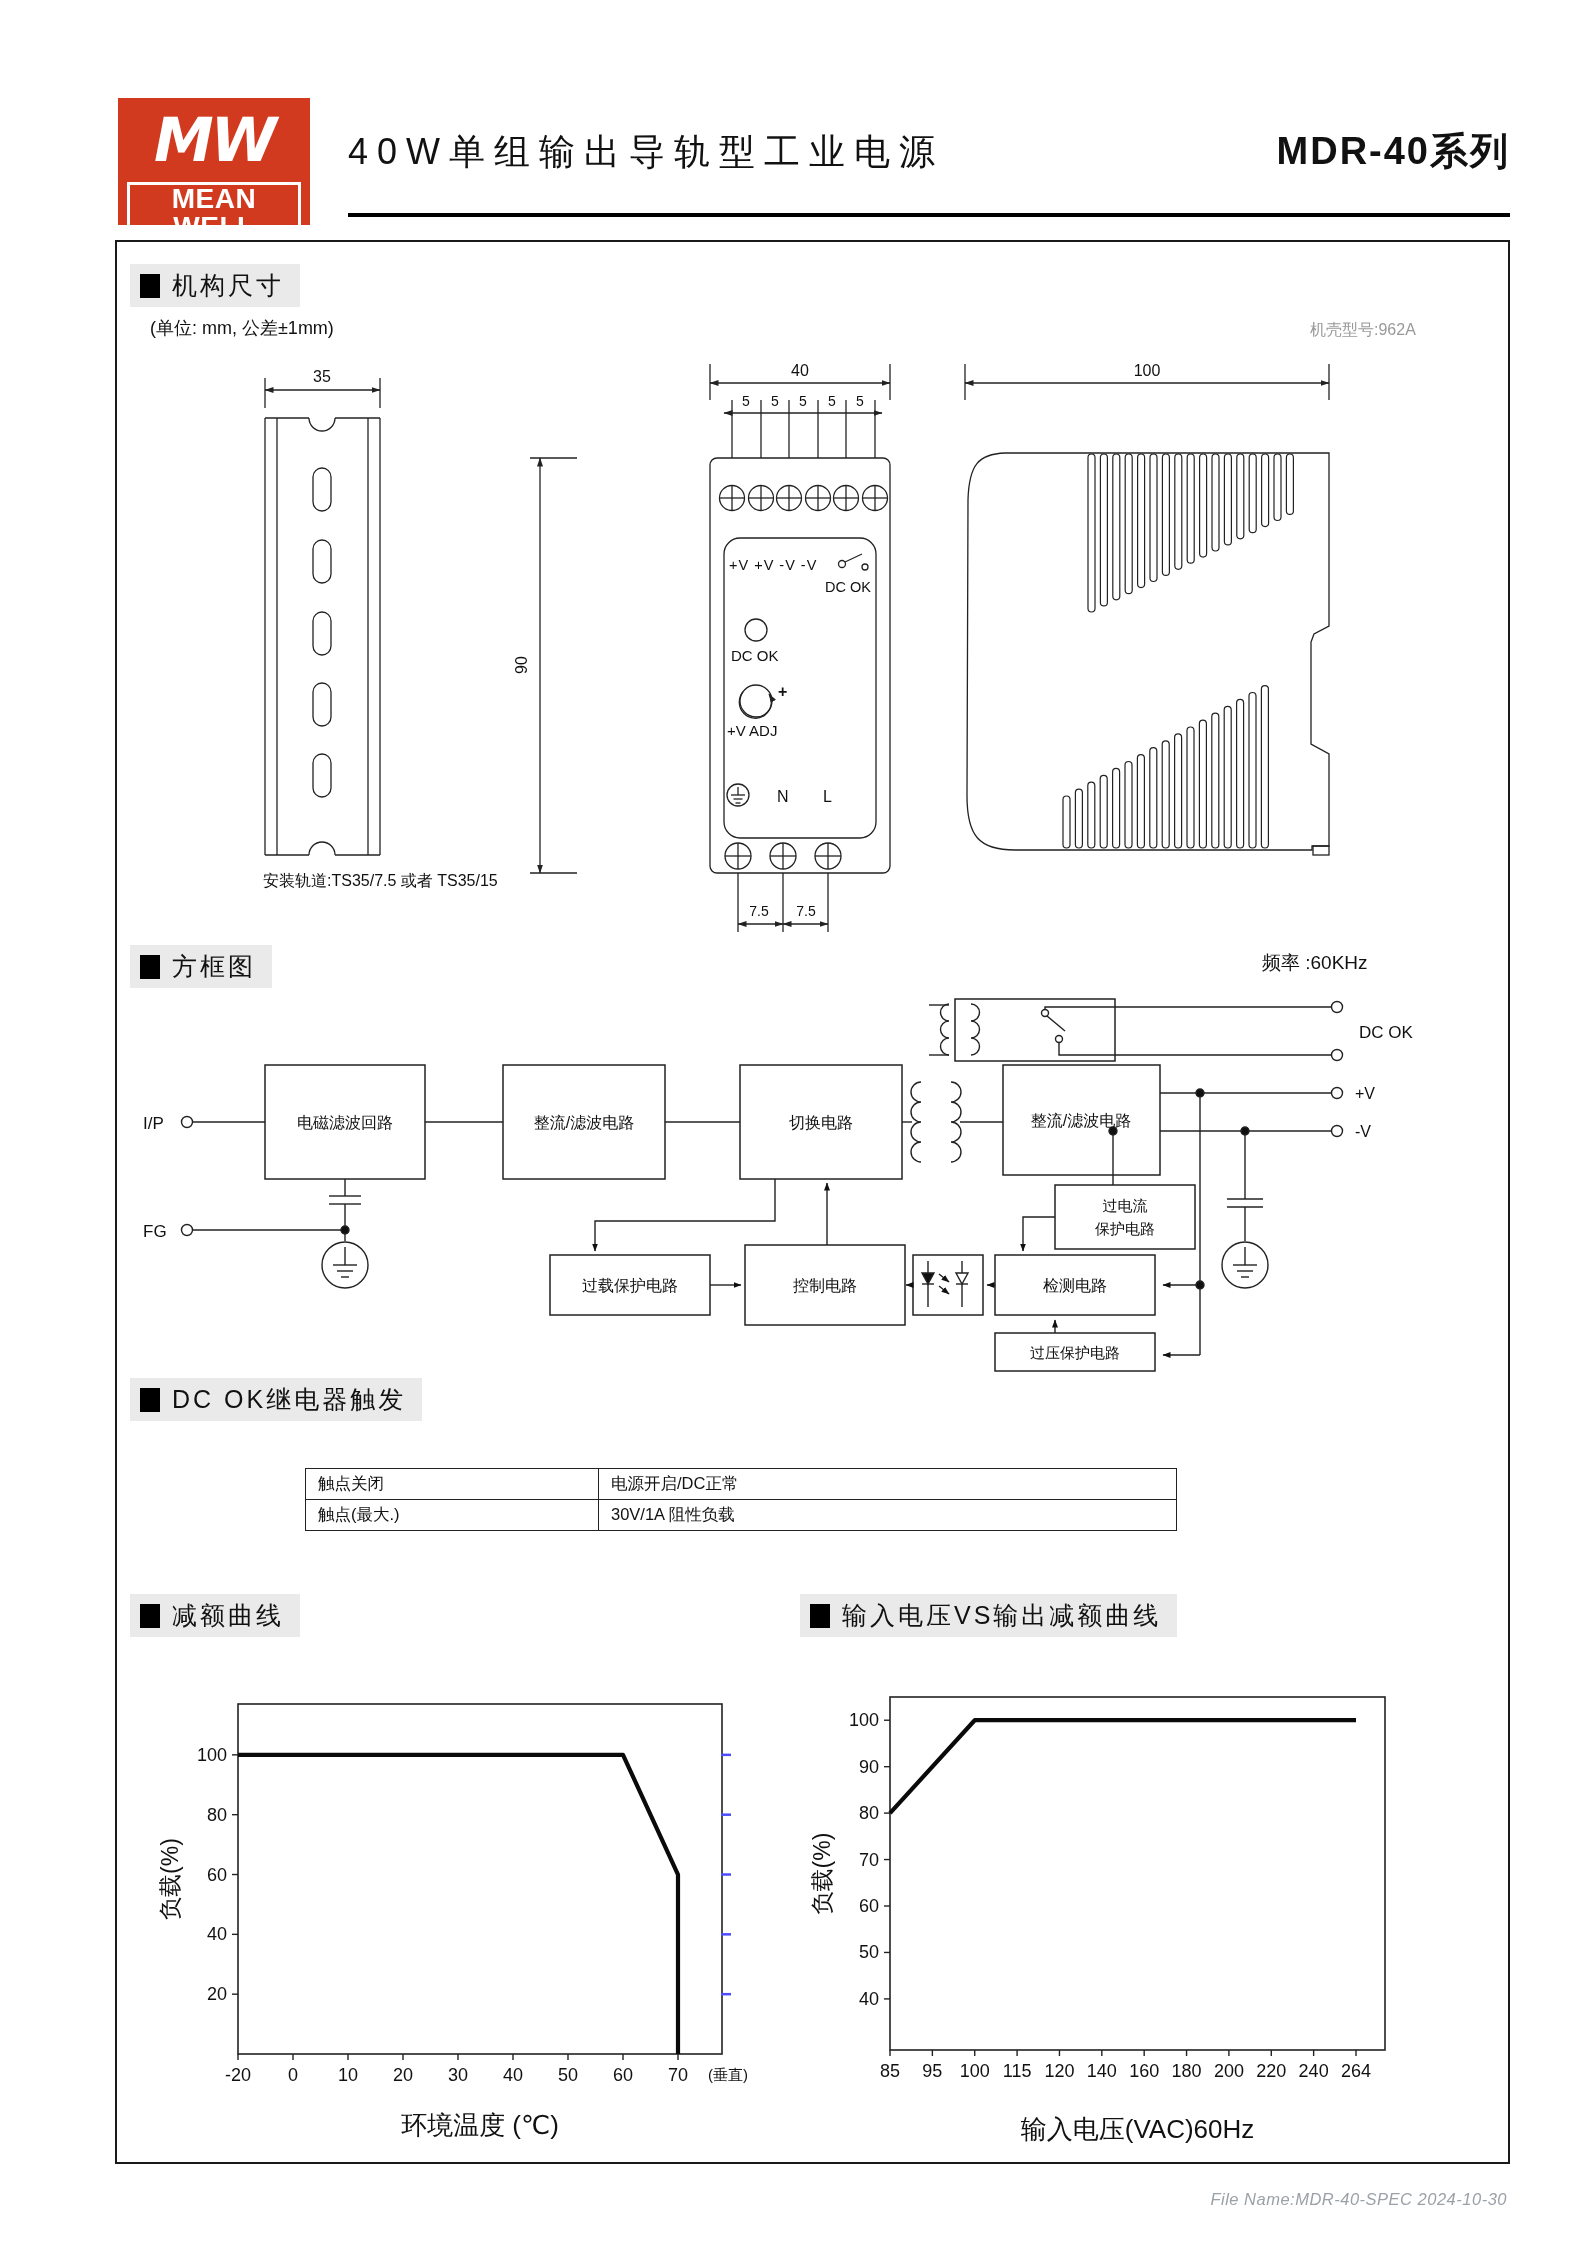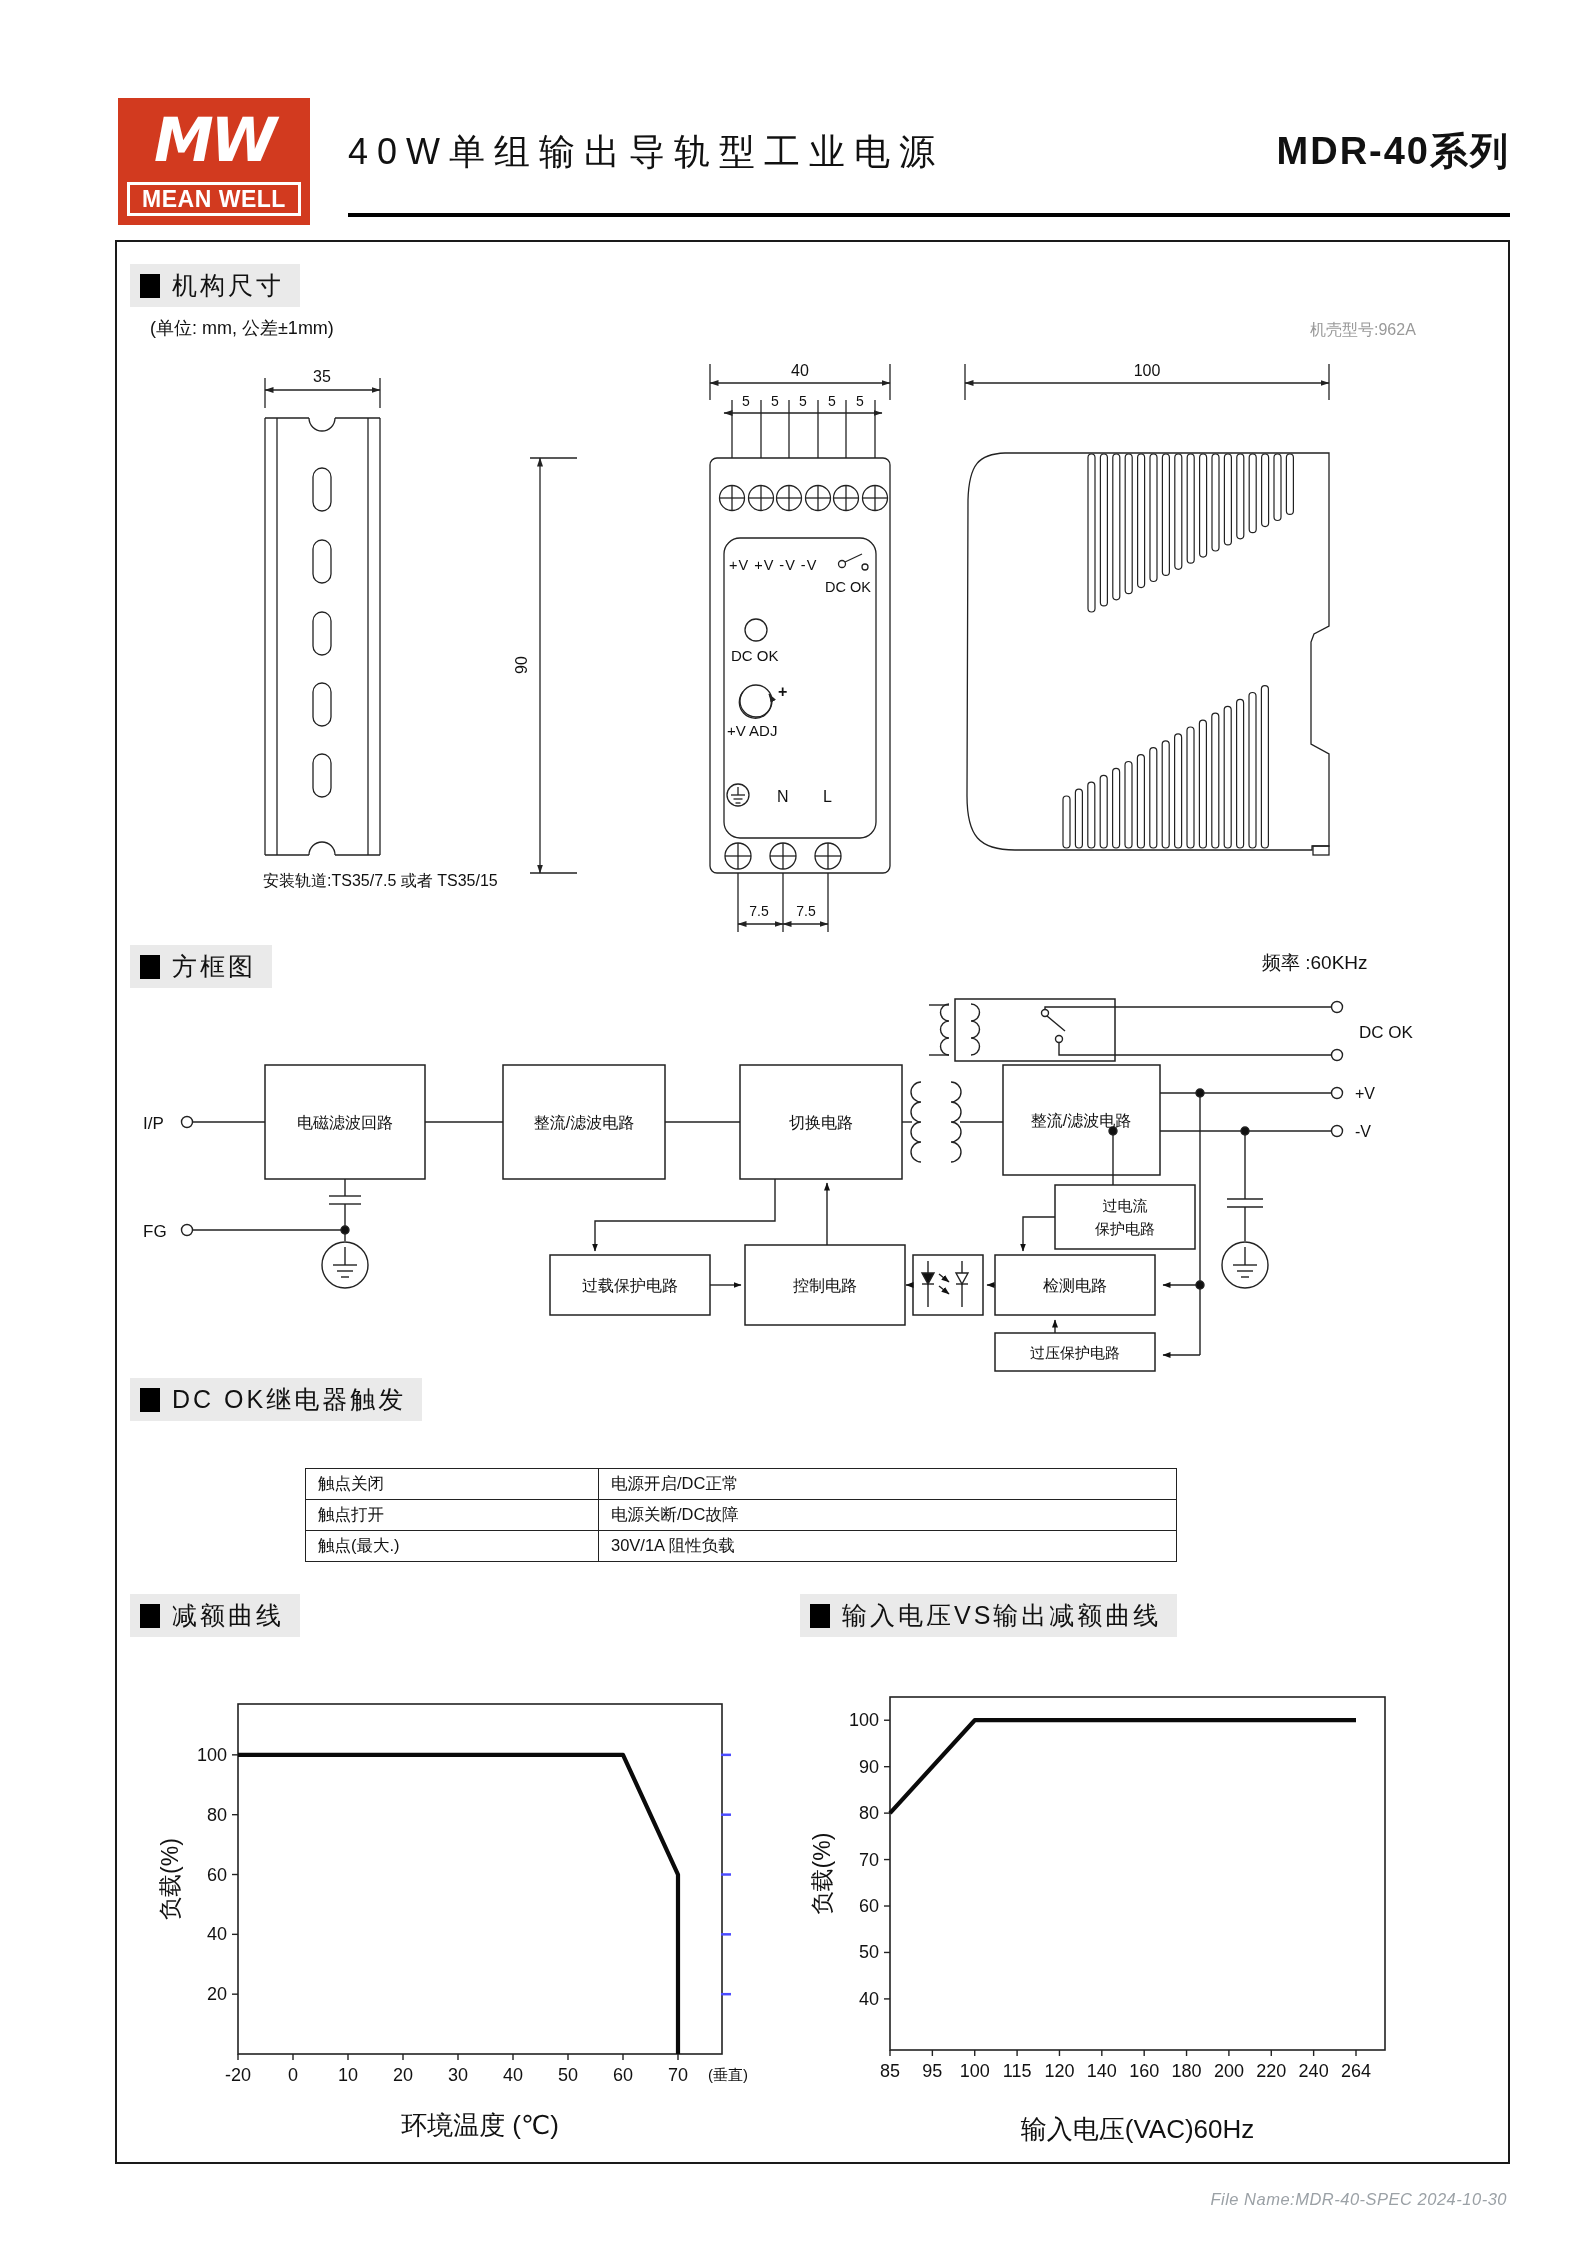--- a/index.html
+++ b/index.html
@@ -4,21 +4,21 @@
 <style>
   html,body{margin:0;padding:0;background:#fff;}
   #page{position:relative;width:1587px;height:2245px;background:#fff;overflow:hidden;
         font-family:"Liberation Sans","DejaVu Sans",sans-serif;color:#111;}
   .abs{position:absolute;}
   
   .logo{left:118px;top:98px;width:192px;height:127px;background:#d23a1f;text-align:center;}
   .logo-mw{display:block;font-family:"DejaVu Sans","Liberation Sans",sans-serif;
            font-style:italic;font-weight:bold;color:#fff;font-size:60px;line-height:84px;letter-spacing:-3px;}
   .logo-name{display:block;margin:0 9px;border:3px solid #fff;color:#fff;font-weight:bold;
-           font-size:23px;line-height:28px;letter-spacing:.5px;}
+           font-size:28px;line-height:28px;letter-spacing:.5px;}
   .title-row{left:348px;top:126px;width:1162px;display:flex;align-items:baseline;}
   .doc-title{font-size:36px;letter-spacing:9px;font-weight:500;white-space:nowrap;}
   .doc-series{margin-left:auto;font-size:38px;font-weight:bold;letter-spacing:2px;white-space:nowrap;}
   .title-underline{left:348px;top:213px;width:1162px;height:4px;background:#000;}
   .page-border{left:115px;top:240px;width:1391px;height:1920px;border:2px solid #1a1a1a;}
   
   .sec{background:#eaeaea;display:flex;align-items:center;gap:12px;
        padding:5px 16px 5px 10px;font-size:25px;letter-spacing:3px;color:#111;}
   .sq{width:20px;height:24px;background:#000;flex:0 0 auto;}
   .note{font-size:18px;}
@@ -354,24 +354,20 @@
 
   <div class="abs sec" style="left:130px;top:1378px;">
     <span class="sq"></span>
     <span>DC OK继电器触发</span>
   </div>
   <table class="abs relay">
     <tbody>
       <tr>
         <td class="c1">触点关闭</td>
         <td>电源开启/DC正常</td>
-      </tr>
-      <tr>
-        <td class="c1">触点打开</td>
-        <td>电源关断/DC故障</td>
       </tr>
       <tr>
         <td class="c1">触点(最大.)</td>
         <td>30V/1A 阻性负载</td>
       </tr>
     </tbody>
   </table>
 
   <div class="abs sec" style="left:130px;top:1594px;">
     <span class="sq"></span>

